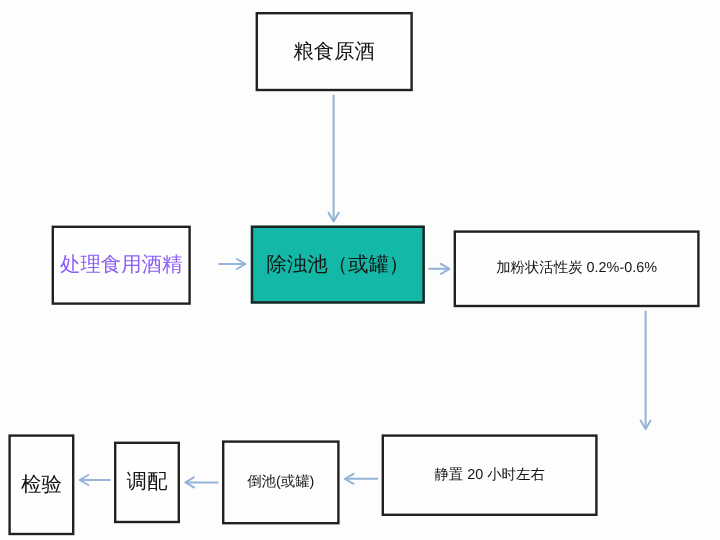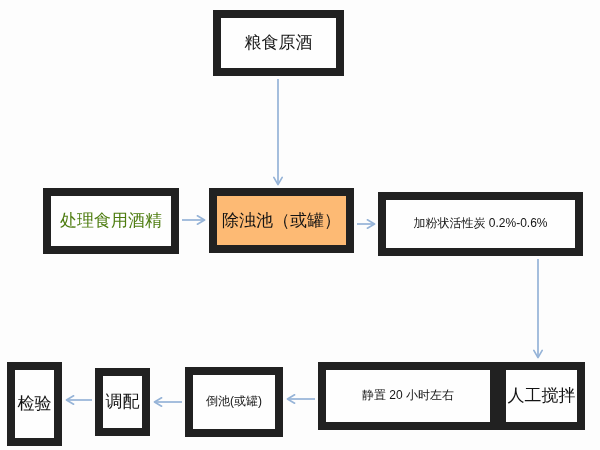--- a/index.html
+++ b/index.html
@@ -19,21 +19,21 @@
     position: absolute;
     left: 0;
     top: 0;
     width: 600px;
     height: 450px;
     pointer-events: none;
   }
   .node {
     position: absolute;
     box-sizing: border-box;
-    border: 8px solid #701a75;
+    border: 2px solid #701a75;
     background: #fefefe;
     display: flex;
     align-items: center;
     justify-content: center;
     text-align: left;
     color: #141414;
     font-size: 17px;
     line-height: 1.15;
     padding: 18px 3px;
     white-space: nowrap;
@@ -56,27 +56,26 @@
     <line class="arrow-stroke" x1="357" y1="224" x2="374" y2="224" stroke="#95b3d7" stroke-width="1.7" marker-end="url(#arrowhead)"></line>
     <line class="arrow-stroke" x1="538" y1="259" x2="538" y2="357" stroke="#95b3d7" stroke-width="1.7" marker-end="url(#arrowhead)"></line>
     <line class="arrow-stroke" x1="495" y1="396" x2="472" y2="396" stroke="#95b3d7" stroke-width="1.7" marker-end="url(#arrowhead)"></line>
     <line class="arrow-stroke" x1="315" y1="399" x2="288" y2="399" stroke="#95b3d7" stroke-width="1.7" marker-end="url(#arrowhead)"></line>
     <line class="arrow-stroke" x1="182" y1="402" x2="155" y2="402" stroke="#95b3d7" stroke-width="1.7" marker-end="url(#arrowhead)"></line>
     <line class="arrow-stroke" x1="92" y1="400" x2="67" y2="400" stroke="#95b3d7" stroke-width="1.7" marker-end="url(#arrowhead)"></line>
   </svg>
 
   <div class="node" style="left: 213px; top: 10px; width: 131px; height: 66px; border-color: rgb(33, 33, 33); background: rgb(254, 254, 254); color: rgb(20, 20, 20);">粮食原酒</div>
 
-  <div class="node" style="left: 43px; top: 188px; width: 136px; height: 66px; border-color: rgb(33, 33, 33); background: rgb(254, 254, 254); color: #4d7c0f;">处理食用酒精</div>
+  <div class="node" style="left: 43px; top: 188px; width: 116px; height: 66px; border-color: rgb(33, 33, 33); background: rgb(254, 254, 254); color: #8b5cf6;">处理食用酒精</div>
 
-  <div class="node" style="left: 209px; top: 188px; width: 145px; height: 65px; border-color: rgb(33, 33, 33); background: #fdba74; color: rgb(20, 20, 20);">除浊池（或罐）</div>
+  <div class="node" style="left: 209px; top: 188px; width: 145px; height: 65px; border-color: rgb(33, 33, 33); background: #14b8a6; color: rgb(20, 20, 20);">除浊池（或罐）</div>
 
   <div class="node small-text" style="left: 378px; top: 192px; width: 205px; height: 64px; border-color: rgb(33, 33, 33); background: rgb(254, 254, 254); color: rgb(20, 20, 20);">加粉状活性炭 0.2%-0.6%</div>
 
-  <div class="node" style="left: 498px; top: 362px; width: 87px; height: 68px; border-color: rgb(33, 33, 33); background: rgb(254, 254, 254); color: rgb(20, 20, 20);">人工搅拌</div>
 
   <div class="node small-text" style="left: 318px; top: 362px; width: 180px; height: 68px; border-color: rgb(33, 33, 33); background: rgb(254, 254, 254); color: rgb(20, 20, 20);">静置 20 小时左右</div>
 
   <div class="node small-text" style="left: 185px; top: 367px; width: 98px; height: 70px; border-color: rgb(33, 33, 33); background: rgb(254, 254, 254); color: rgb(20, 20, 20);">倒池(或罐)</div>
 
   <div class="node" style="left: 95px; top: 368px; width: 55px; height: 68px; border-color: rgb(33, 33, 33); background: rgb(254, 254, 254); color: rgb(20, 20, 20);">调配</div>
 
   <div class="node" style="left: 7px; top: 362px; width: 55px; height: 84px; border-color: rgb(33, 33, 33); background: rgb(254, 254, 254); color: rgb(20, 20, 20);">检验</div>
 
 </div>

